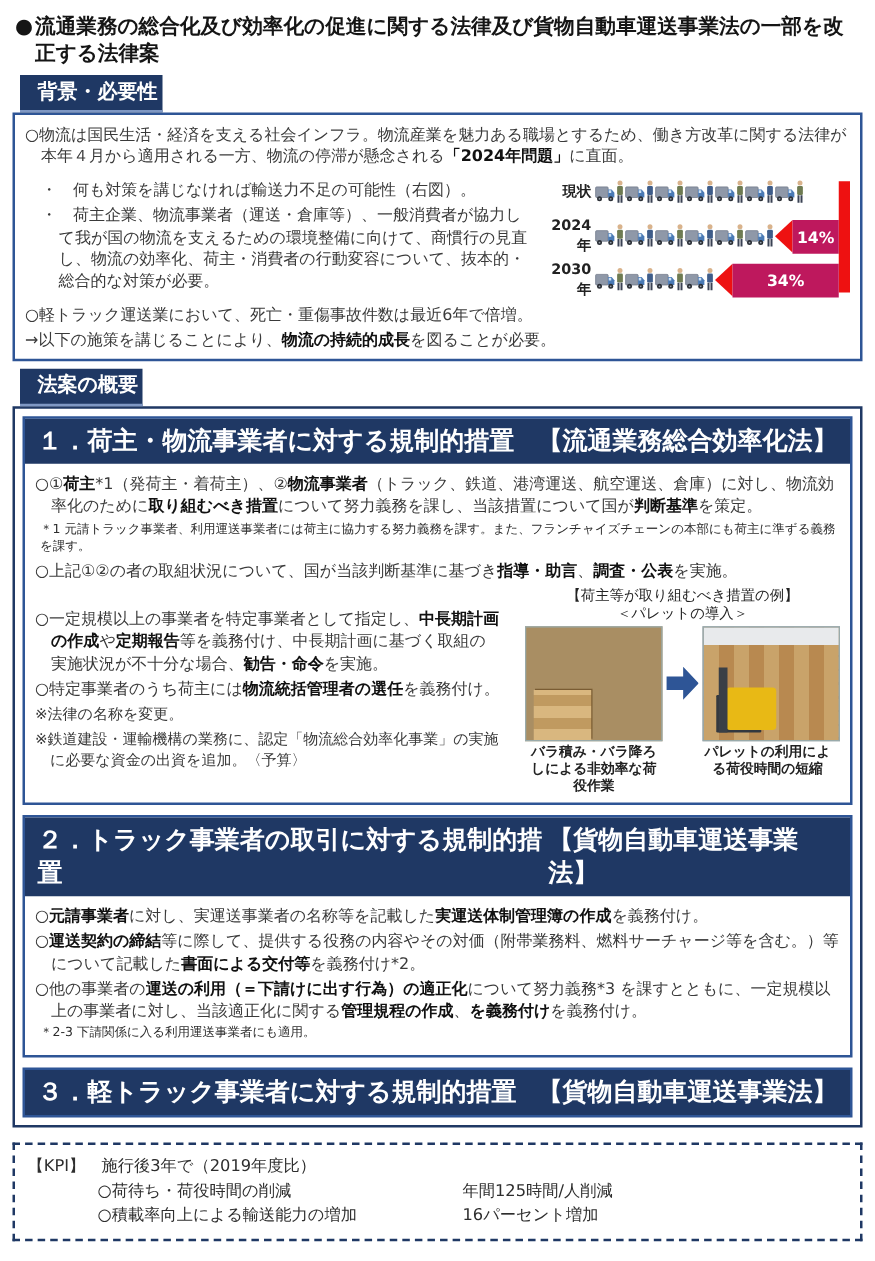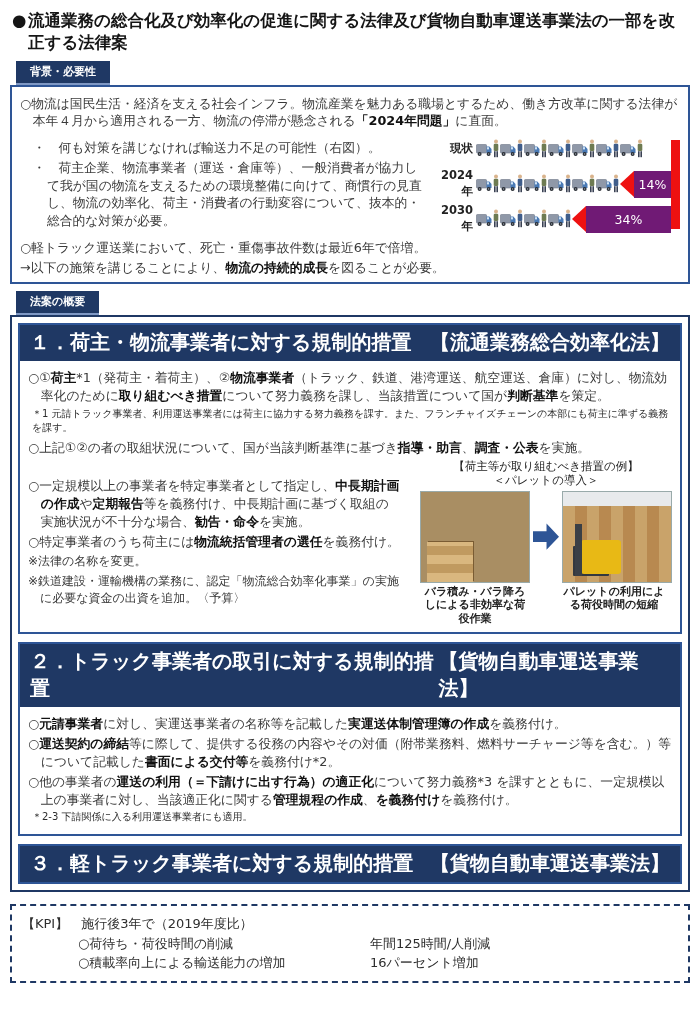--- a/index.html
+++ b/index.html
@@ -12,42 +12,42 @@
   b{color:#111;}
   
   .doc-title{
     display:flex;font-size:16.5px;font-weight:bold;color:#151515;
     line-height:1.32;margin:2px 2px 6px 2px;letter-spacing:0;
   }
   .doc-title .bullet{flex:0 0 16px;}
   
   .tab{
     display:inline-block;background:#1f3864;color:#fff;font-weight:bold;
-    font-size:11px;padding:3px 14px 4px 14px;margin-left:6px;
+    font-size:16px;padding:3px 4px 4px 14px;margin-left:6px;
     border-bottom:2px solid #7f98c4;
   }
   
   .bg-box{
     border:2px solid #2e5596;padding:6px 8px 4px 8px;margin-top:0;
     font-size:12.8px;line-height:1.38;
   }
   .p-hang{padding-left:1em;text-indent:-1em;margin:2px 0;}
   .p-hang2{padding-left:2.1em;text-indent:-1.1em;margin:2px 0;}
   .bg-cols{display:flex;gap:6px;align-items:center;}
   .bg-cols .left{flex:1;min-width:0;}
   
   .truck-fig{flex:0 0 250px;position:relative;padding-right:11px;box-sizing:border-box;}
   .tc-bar{position:absolute;right:0;top:8px;bottom:8px;width:9px;background:#ee1111;}
   .tc-row{position:relative;display:flex;align-items:center;height:35px;}
   .tc-label{flex:0 0 46px;text-align:right;font-weight:bold;font-size:11.5px;color:#222;padding-right:3px;box-sizing:border-box;}
   .tc-icons{display:flex;align-items:flex-end;}
   .tc-unit{display:inline-flex;align-items:flex-end;width:24px;}
   .tc-arrow{position:absolute;right:-2px;top:4px;bottom:4px;display:flex;align-items:stretch;z-index:2;}
   .tc-arrow .tri{width:0;height:0;border-top:13px solid transparent;border-bottom:13px solid transparent;border-right:14px solid #ee1111;align-self:center;}
-  .tc-arrow .bar{flex:1;background:#701a75;color:#fff;font-weight:normal;font-size:12.5px;display:flex;align-items:center;justify-content:center;}
+  .tc-arrow .bar{flex:1;background:#be185d;color:#fff;font-weight:bold;font-size:12.5px;display:flex;align-items:center;justify-content:center;}
   
   .outer-box{border:2px solid #1f3864;padding:6px;margin-top:0;}
   .sec-box{border:2px solid #2e5596;margin-bottom:8px;background:#fff;}
   .sec-box:last-child{margin-bottom:0;}
   .sec-head{
     background:#1f3864;color:#fff;font-weight:bold;font-size:20px;
     display:flex;justify-content:space-between;align-items:center;
     padding:4px 10px 5px 10px;
   }
   .sec-body{padding:6px 8px;font-size:12.8px;line-height:1.4;}

